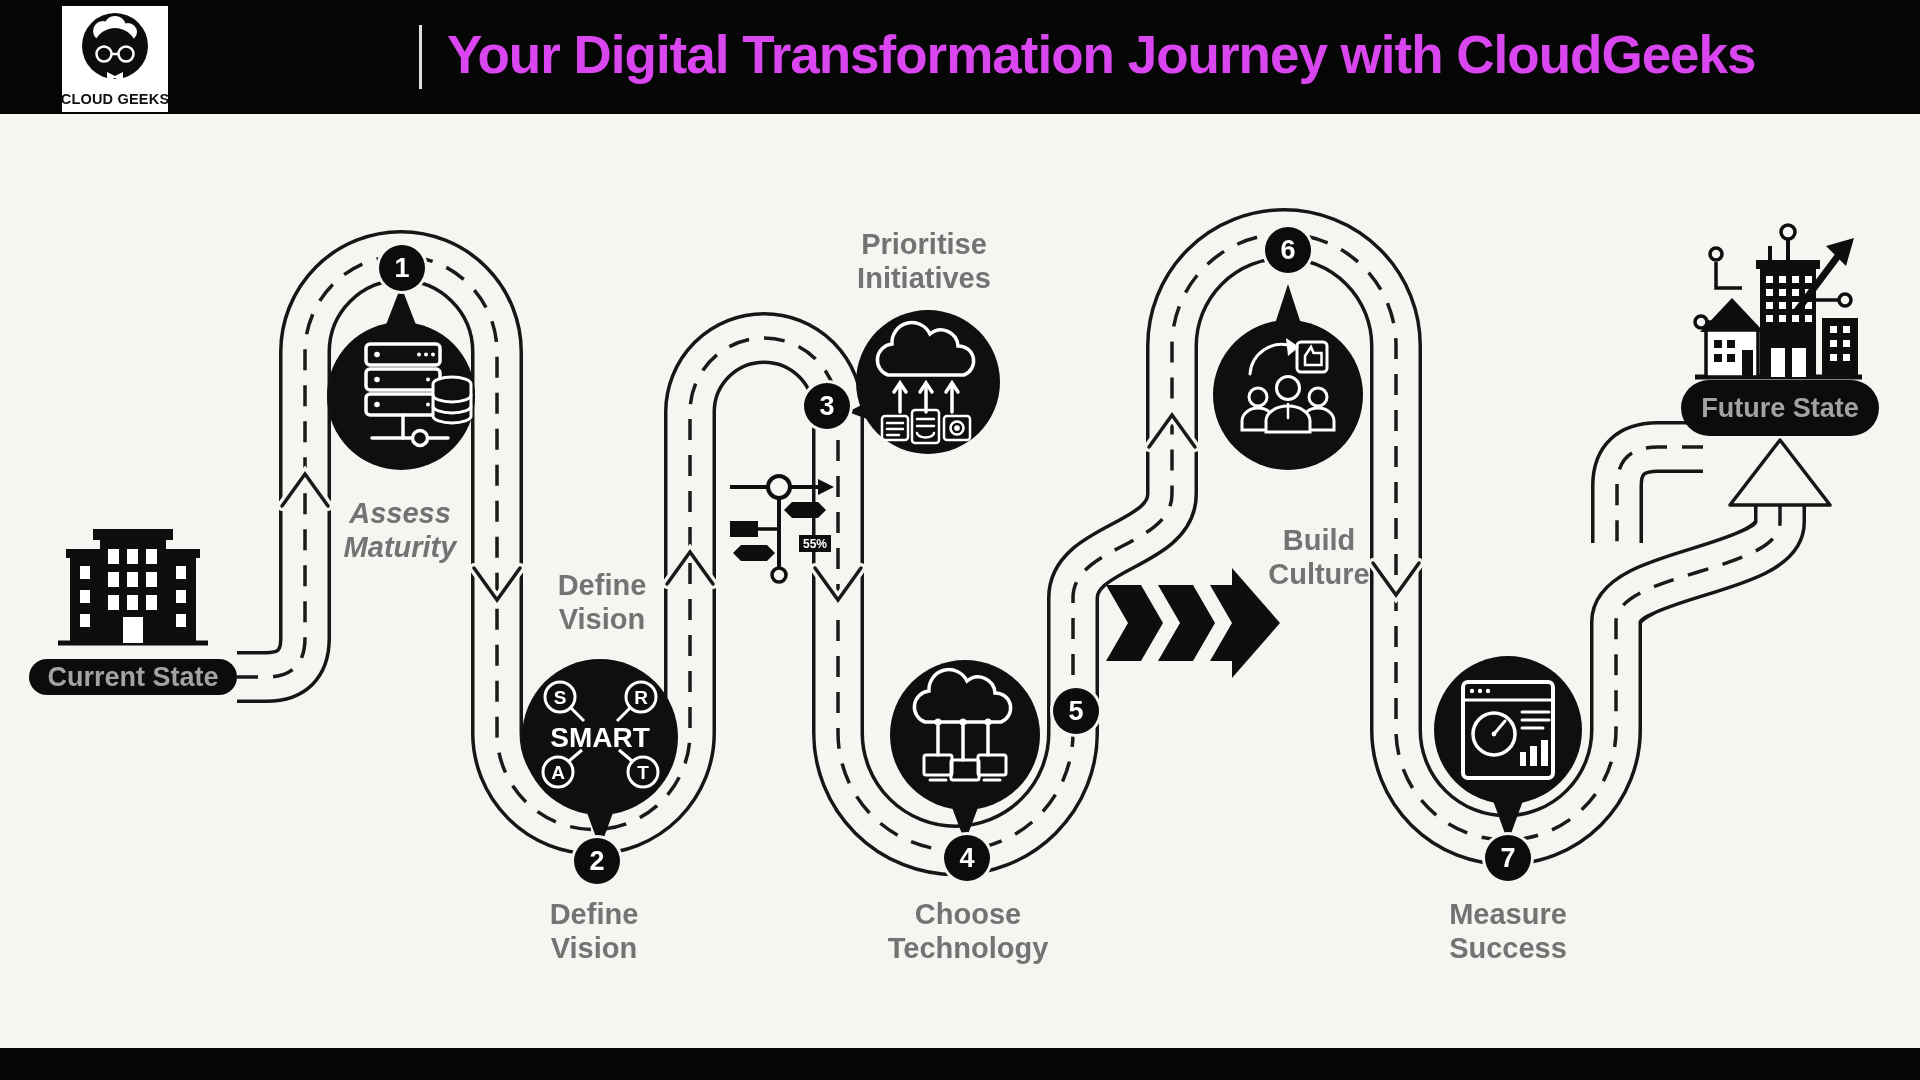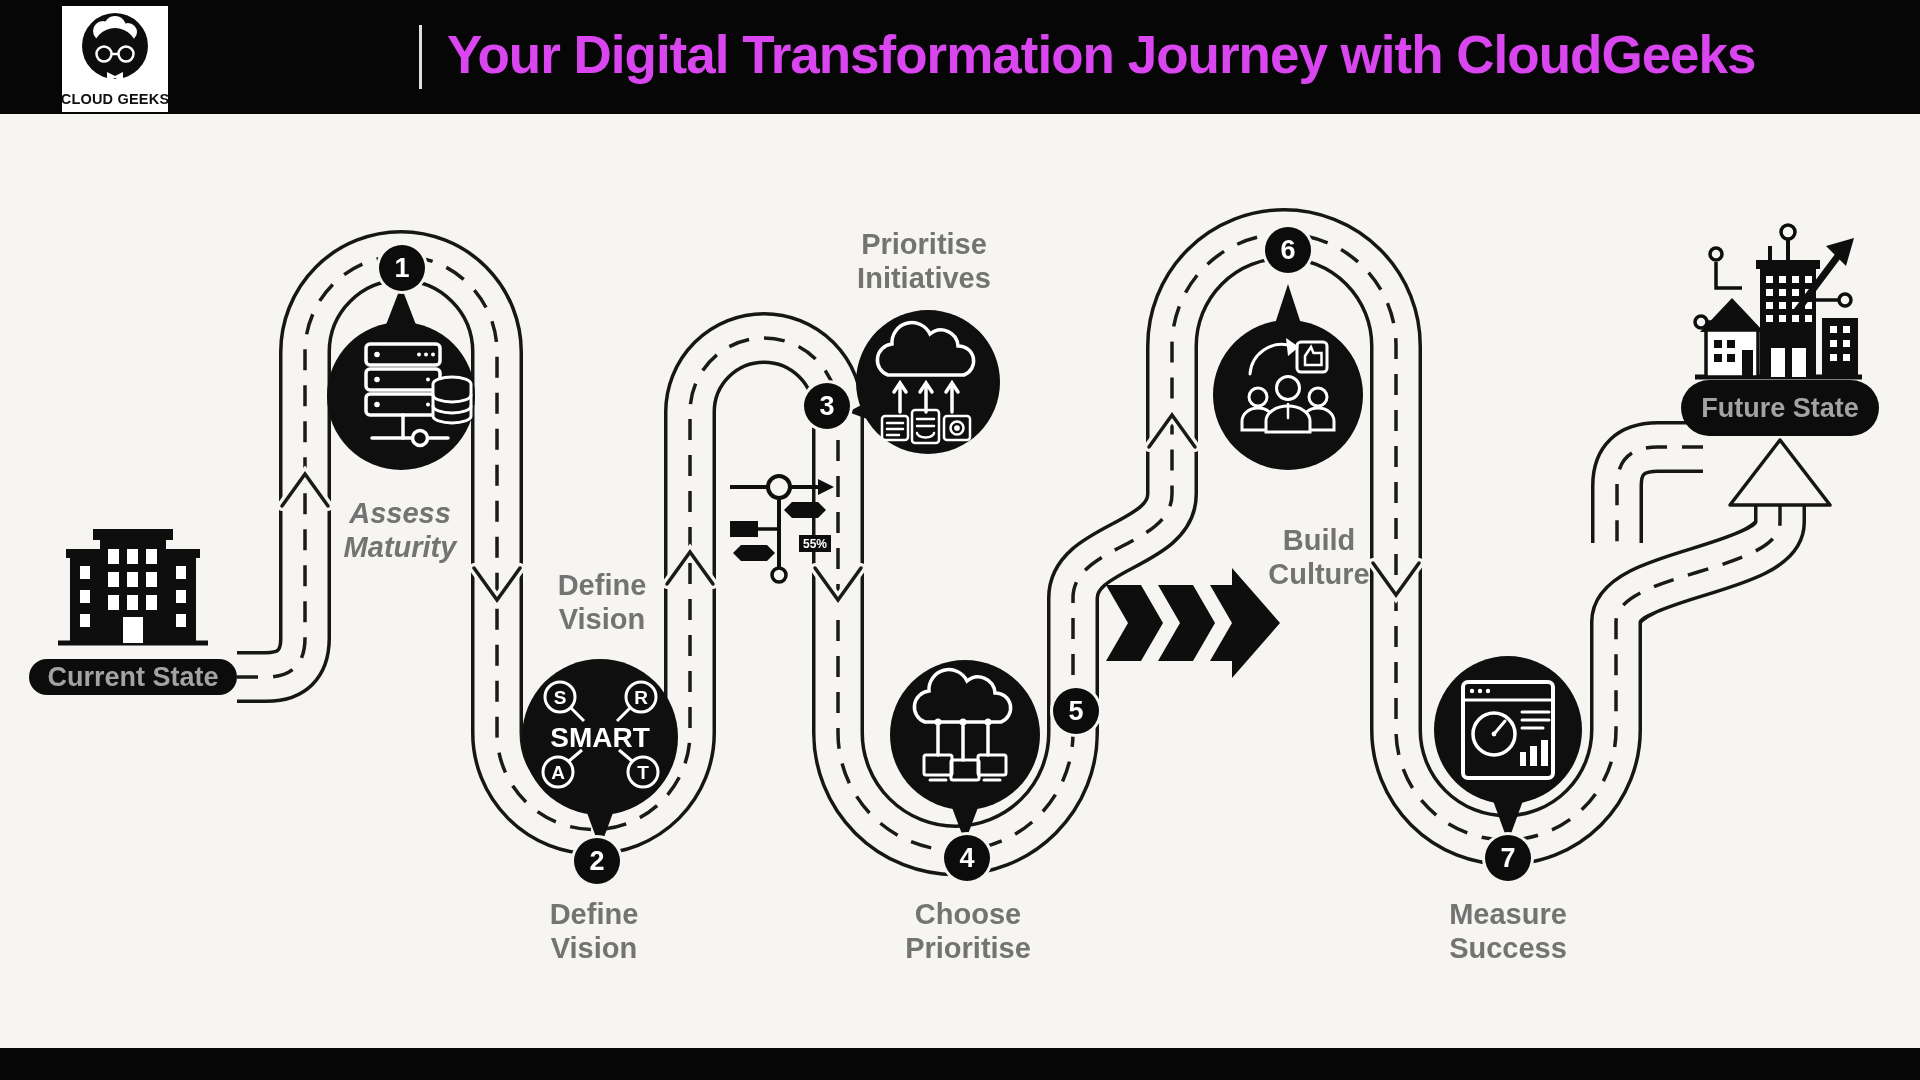--- a/index.html
+++ b/index.html
@@ -374,20 +374,20 @@
 
   <div class="step-label" style="left:400px;top:531px;font-style:italic;">Assess
 Maturity</div>
   <div class="step-label" style="left:602px;top:603px;">Define
 Vision</div>
   <div class="step-label" style="left:594px;top:932px;">Define
 Vision</div>
   <div class="step-label" style="left:924px;top:262px;">Prioritise
 Initiatives</div>
   <div class="step-label" style="left:968px;top:932px;">Choose
-Prioritise</div>
+Technology</div>
   <div class="step-label" style="left:1319px;top:532px;margin-top:26px;">Build
 Culture</div>
   <div class="step-label" style="left:1508px;top:932px;">Measure
 Success</div>
 
   <div class="footer"></div>
 </div>
 
 </body></html>

